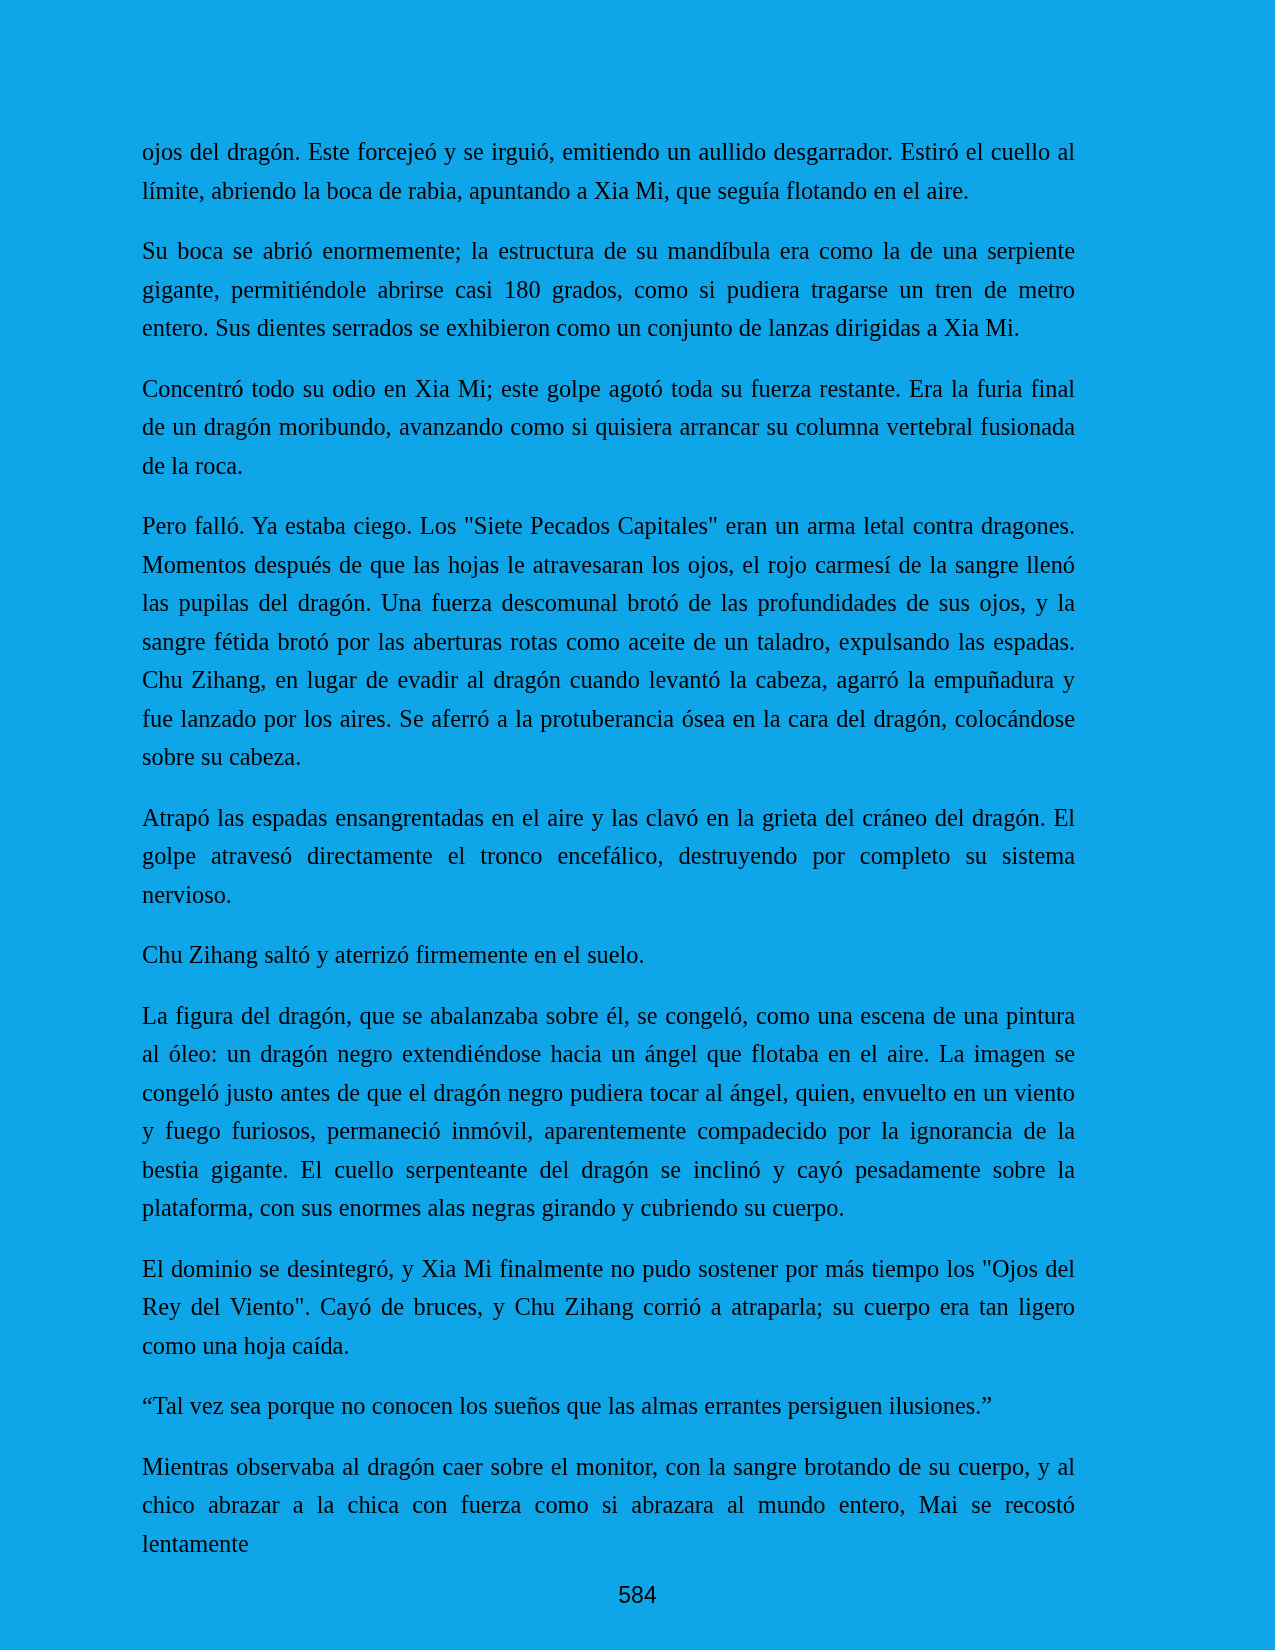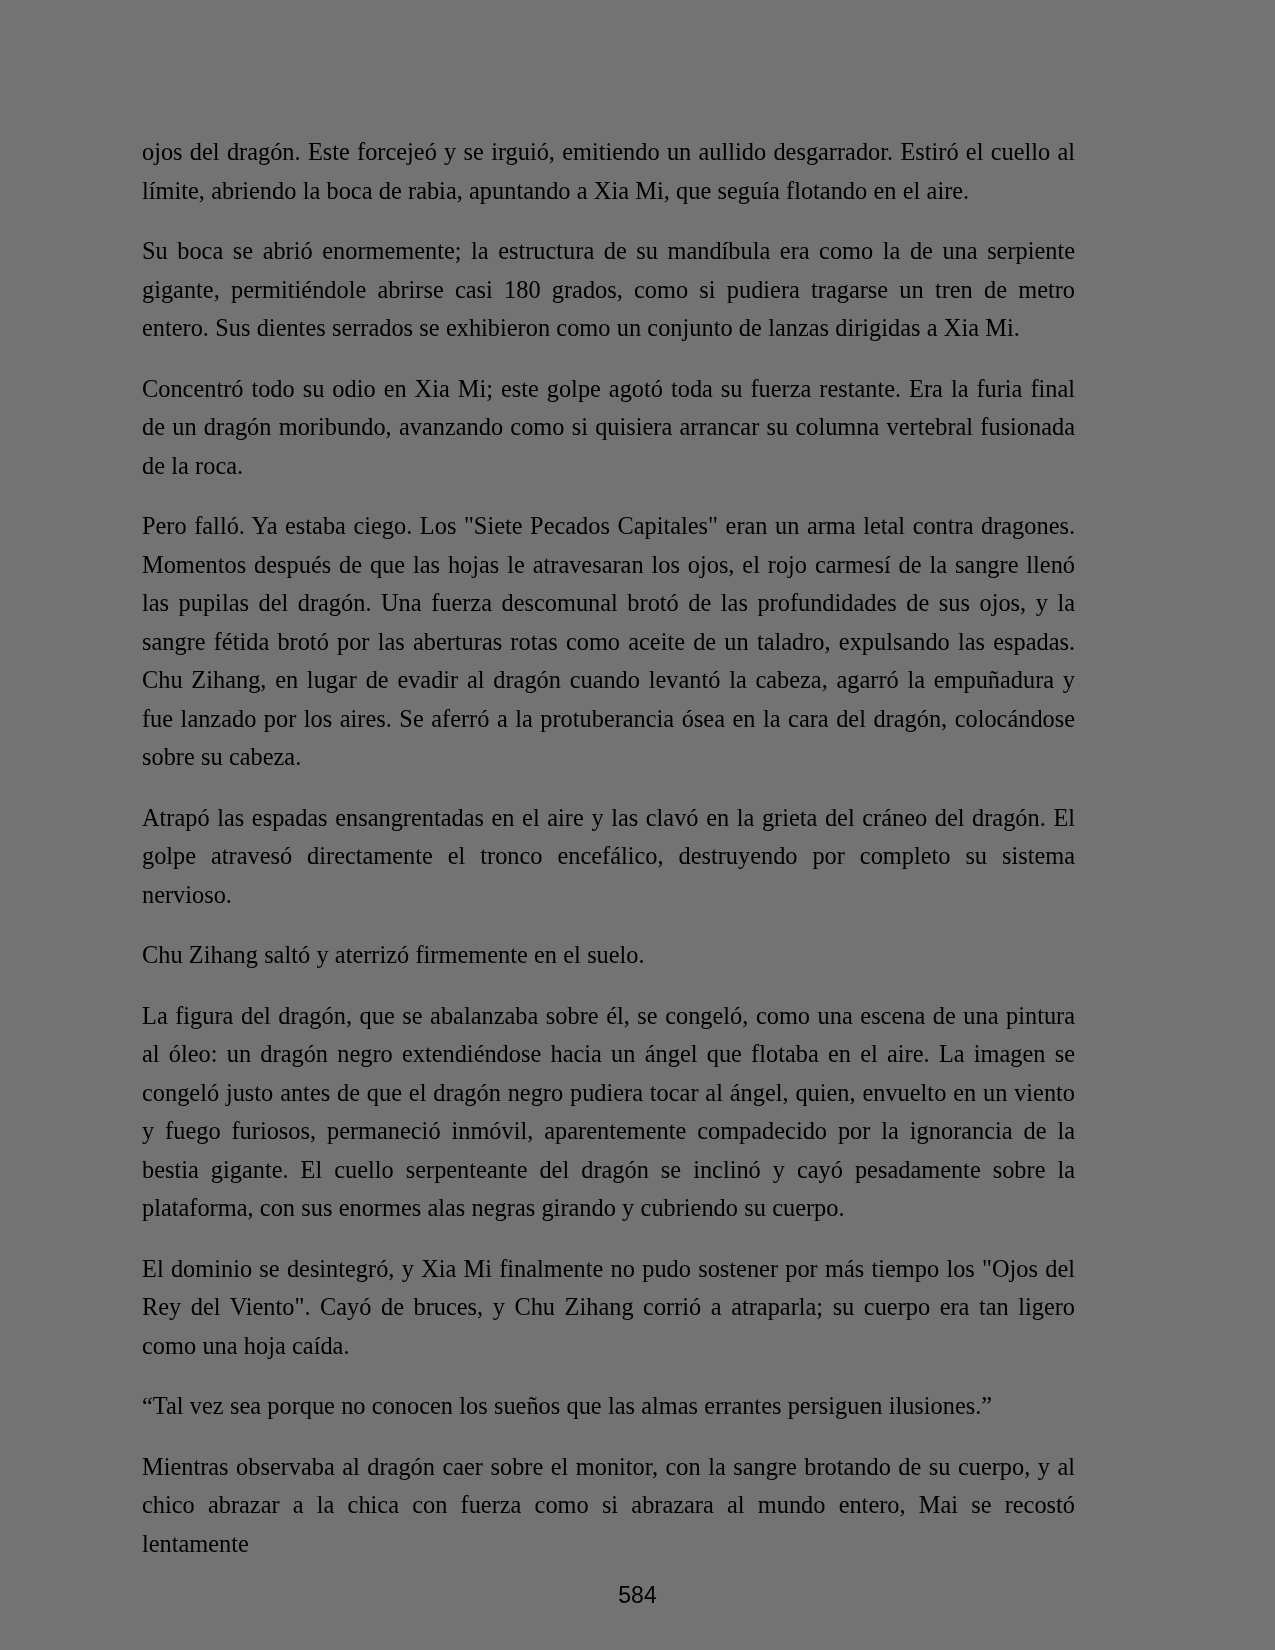--- a/index.html
+++ b/index.html
@@ -4,21 +4,21 @@
 <style>
   html, body {
     margin: 0;
     padding: 0;
     background: #ffffff;
   }
   .page {
     position: relative;
     width: 1275px;
     height: 1650px;
-    background: #737373;
+    background: #0ea5e9;
     box-sizing: border-box;
     overflow: hidden;
   }
   .content {
     position: absolute;
     left: 142px;
     top: 133px;
     width: 933px;
   }
   .para {

